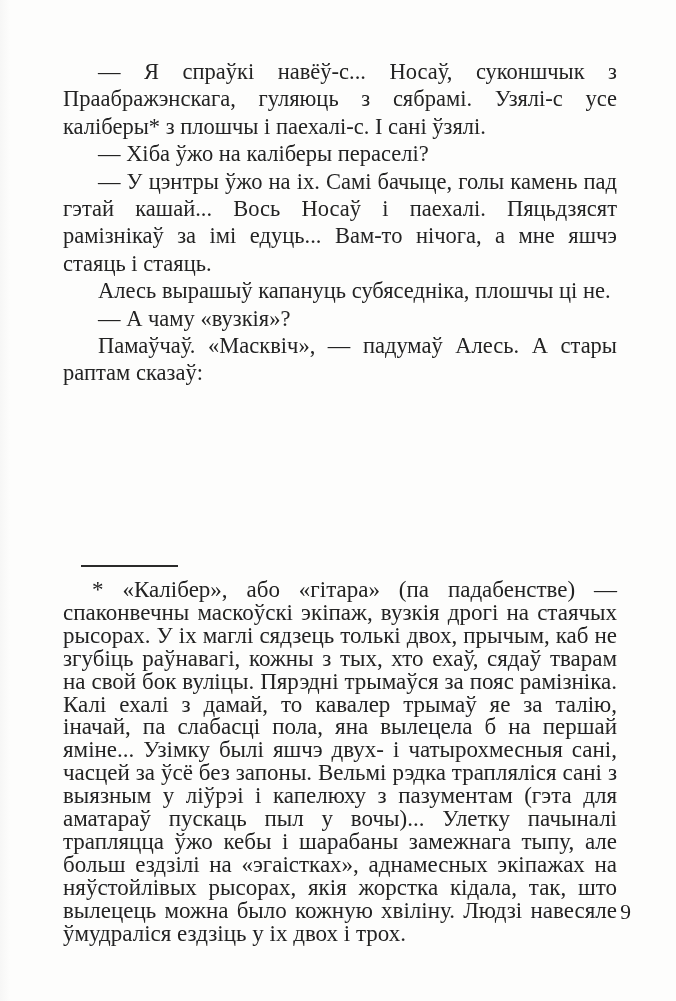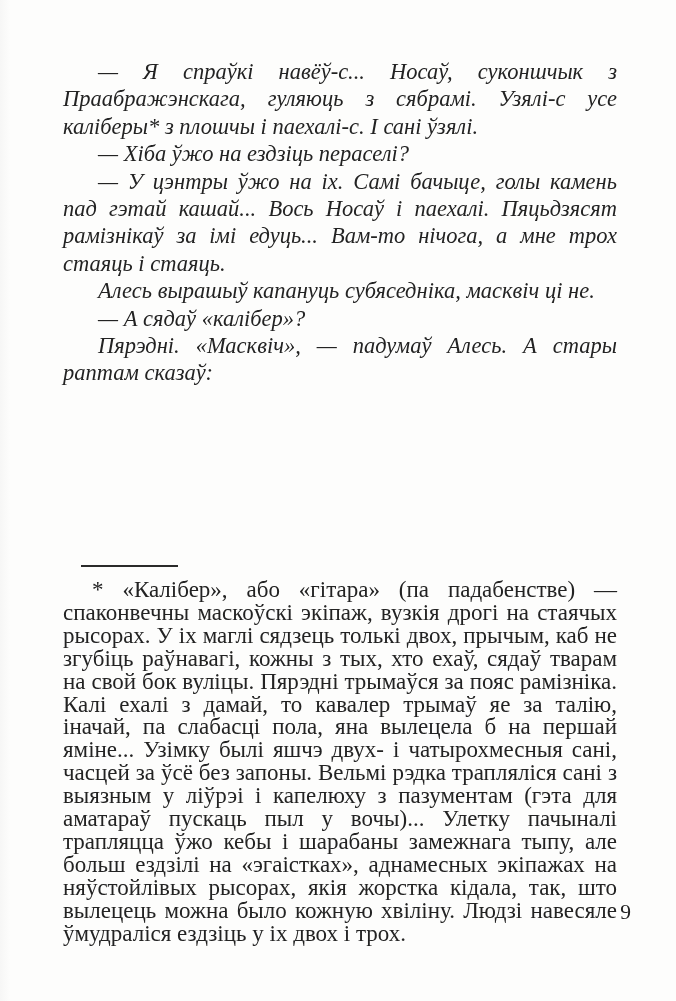--- a/index.html
+++ b/index.html
@@ -22,21 +22,20 @@
     left: 63px;
     top: 58px;
     width: 554px;
     font-size: 22.5px;
     line-height: 27.4px;
     text-align: justify;
   }
   .body-text p {
     margin: 0;
     text-indent: 35px;
-    font-style: italic;
   }
   .footnote-rule {
     position: absolute;
     left: 81px;
     top: 565px;
     width: 97px;
     height: 2px;
     background: #2a2a2a;
   }
   .footnote {
@@ -72,25 +71,25 @@
 </style>
 </head>
 <body>
 
 <div class="page">
 
   <div class="scan-edge"></div>
 
   <div class="body-text">
     <p>— Я спраўкі навёў-с... Носаў, суконшчык з Праабражэнскага, гуляюць з сябрамі. Узялі-с усе каліберы* з плошчы і паехалі-с. І сані ўзялі.</p>
-    <p>— Хіба ўжо на ездзіць пераселі?</p>
-    <p>— У цэнтры ўжо на іх. Самі бачыце, голы камень пад гэтай кашай... Вось Носаў і паехалі. Пяцьдзясят рамізнікаў за імі едуць... Вам-то нічога, а мне трох стаяць і стаяць.</p>
-    <p>Алесь вырашыў капануць субяседніка, масквіч ці не.</p>
-    <p>— А сядаў «калібер»?</p>
-    <p>Пярэдні. «Масквіч», — падумаў Алесь. А стары раптам сказаў:</p>
+    <p>— Хіба ўжо на каліберы пераселі?</p>
+    <p>— У цэнтры ўжо на іх. Самі бачыце, голы камень пад гэтай кашай... Вось Носаў і паехалі. Пяцьдзясят рамізнікаў за імі едуць... Вам-то нічога, а мне яшчэ стаяць і стаяць.</p>
+    <p>Алесь вырашыў капануць субяседніка, плошчы ці не.</p>
+    <p>— А чаму «вузкія»?</p>
+    <p>Памаўчаў. «Масквіч», — падумаў Алесь. А стары раптам сказаў:</p>
   </div>
 
   <div class="footnote-rule"></div>
 
   <div class="footnote">
     <p>* «Калібер», або «гітара» (па падабенстве) — спаконвечны маскоўскі экіпаж, вузкія дрогі на стаячых рысорах. У іх маглі сядзець толькі двох, прычым, каб не згубіць раўнавагі, кожны з тых, хто ехаў, сядаў тварам на свой бок вуліцы. Пярэдні трымаўся за пояс рамізніка. Калі ехалі з дамай, то кавалер трымаў яе за талію, іначай, па слабасці пола, яна вылецела б на першай яміне... Узімку былі яшчэ двух- і чатырохмесныя сані, часцей за ўсё без запоны. Вельмі рэдка трапляліся сані з выязным у ліўрэі і капелюху з пазументам (гэта для аматараў пускаць пыл у вочы)... Улетку пачыналі трапляцца ўжо кебы і шарабаны замежнага тыпу, але больш ездзілі на «эгаістках», аднамесных экіпажах на няўстойлівых рысорах, якія жорстка кідала, так, што вылецець можна было кожную хвіліну. Людзі навесяле ўмудраліся ездзіць у іх двох і трох.</p>
   </div>
 
   <div class="page-number">9</div>
 

